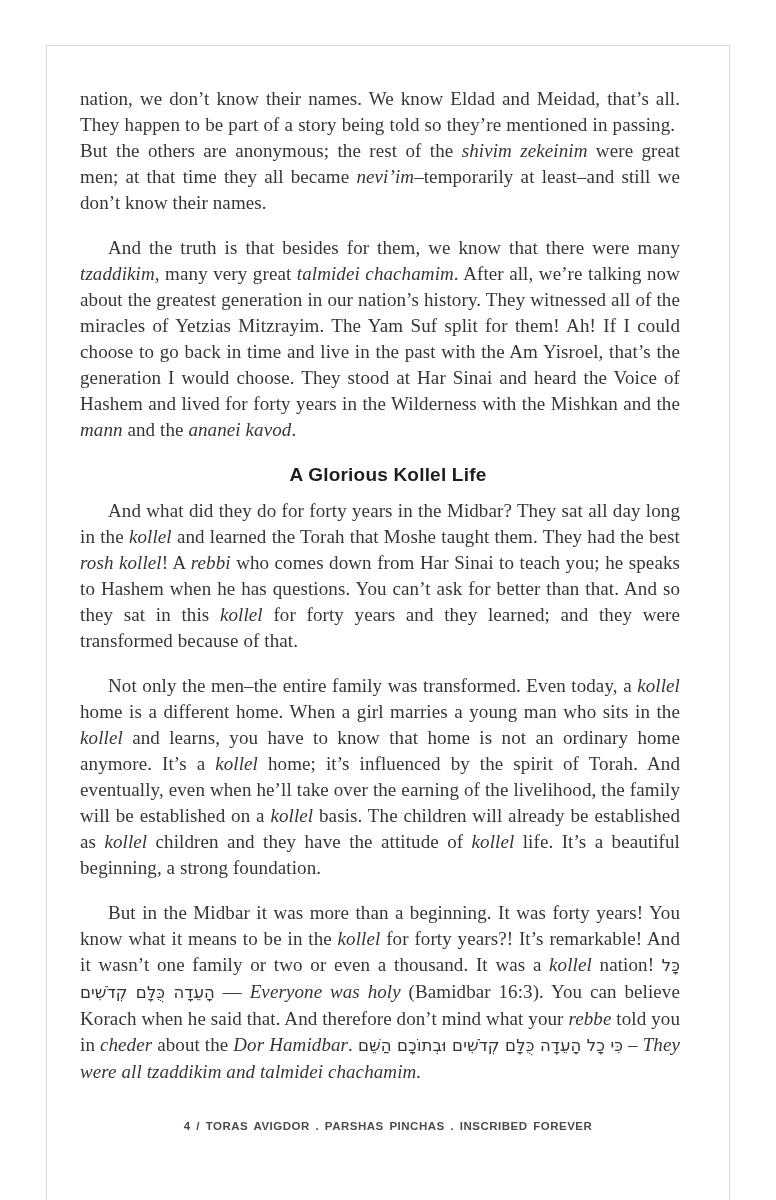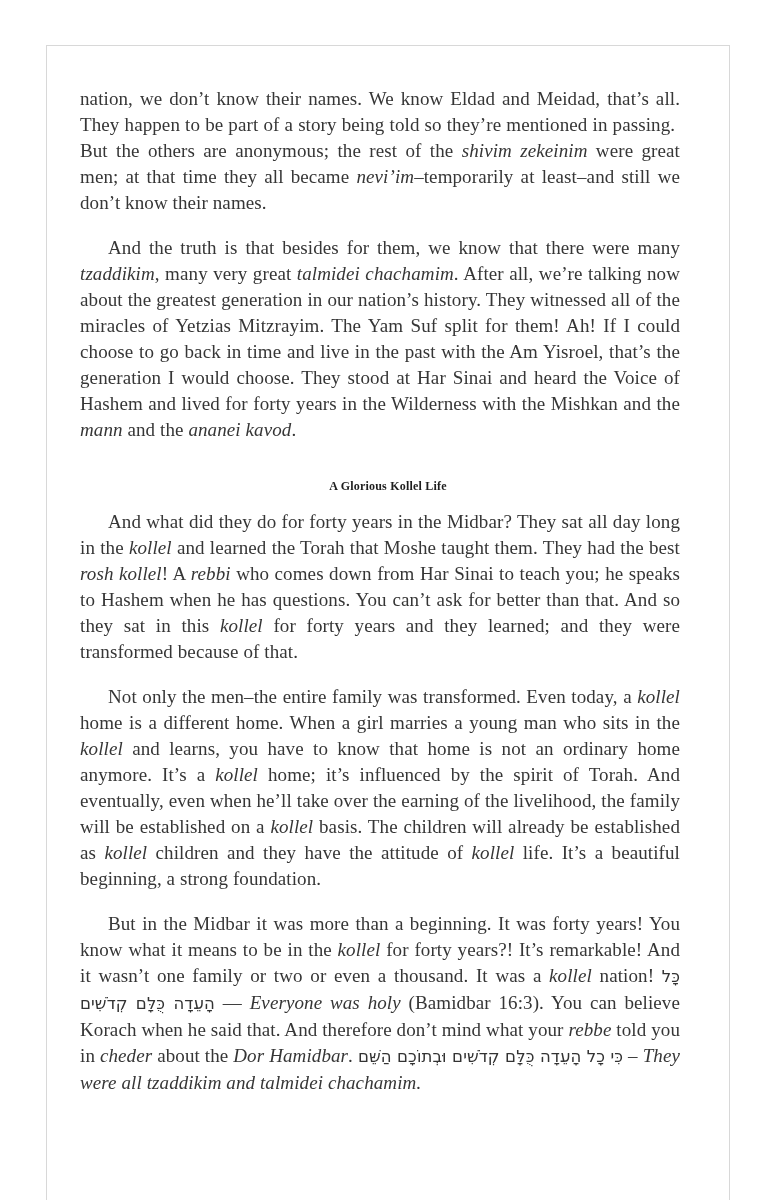--- a/index.html
+++ b/index.html
@@ -40,24 +40,24 @@
   }
   .it {
     font-style: italic;
   }
   .he {
     font-family: "DejaVu Sans", sans-serif;
     font-size: 16.5px;
     color: #333333;
   }
   h2.section-heading {
-    margin: 30px 0 10px 0;
-    font-family: Liberation Serif, serif;
+    margin: 19px 0 10px 0;
+    font-family: Liberation Sans, sans-serif;
     font-weight: bold;
-    font-size: 12px;
+    font-size: 19px;
     line-height: 26px;
     text-align: center;
     color: #1e1e1e;
     letter-spacing: 0.2px;
   }
   .footer {
     margin-top: 34px;
     text-align: center;
     font-family: "Liberation Sans", sans-serif;
     font-weight: bold;
@@ -73,13 +73,14 @@
 
 <div class="page">
   <div class="content">
       <p class="para"><span>nation, we don’t know their names. We know Eldad and Meidad, that’s all. They happen to be part of a story being told so they’re mentioned in passing.&nbsp; But the others are anonymous; the rest of the </span><span class="it">shivim zekeinim</span><span> were great men; at that time they all became </span><span class="it">nevi’im</span><span>–temporarily at least–and still we don’t know their names.</span></p>
       <p class="para indent"><span>And the truth is that besides for them, we know that there were many </span><span class="it">tzaddikim</span><span>, many very great </span><span class="it">talmidei chachamim</span><span>. After all, we’re talking now about the greatest generation in our nation’s history. They witnessed all of the miracles of Yetzias Mitzrayim. The Yam Suf split for them! Ah! If I could choose to go back in time and live in the past with the Am Yisroel, that’s the generation I would choose. They stood at Har Sinai and heard the Voice of Hashem and lived for forty years in the Wilderness with the Mishkan and the </span><span class="it">mann</span><span> and the </span><span class="it">ananei kavod</span><span>.</span></p>
       <h2 class="section-heading">A Glorious Kollel Life</h2>
       <p class="para indent"><span>And what did they do for forty years in the Midbar? They sat all day long in the </span><span class="it">kollel</span><span> and learned the Torah that Moshe taught them. They had the best </span><span class="it">rosh kollel</span><span>! A </span><span class="it">rebbi</span><span> who comes down from Har Sinai to teach you; he speaks to Hashem when he has questions. You can’t ask for better than that. And so they sat in this </span><span class="it">kollel</span><span> for forty years and they learned; and they were transformed because of that.</span></p>
       <p class="para indent"><span>Not only the men–the entire family was transformed. Even today, a </span><span class="it">kollel</span><span> home is a different home. When a girl marries a young man who sits in the </span><span class="it">kollel</span><span> and learns, you have to know that home is not an ordinary home anymore. It’s a </span><span class="it">kollel</span><span> home; it’s influenced by the spirit of Torah. And eventually, even when he’ll take over the earning of the livelihood, the family will be established on a </span><span class="it">kollel</span><span> basis. The children will already be established as </span><span class="it">kollel</span><span> children and they have the attitude of </span><span class="it">kollel</span><span> life. It’s a beautiful beginning, a strong foundation.</span></p>
       <p class="para indent"><span>But in the Midbar it was more than a beginning. It was forty years! You know what it means to be in the </span><span class="it">kollel</span><span> for forty years?! It’s remarkable! And it wasn’t one family or two or even a thousand. It was a </span><span class="it">kollel</span><span> nation! </span><span class="he" dir="rtl">כָּל הָעֵדָה כֻּלָּם קְדֹשִׁים</span><span> — </span><span class="it">Everyone was holy</span><span> (Bamidbar 16:3). You can believe Korach when he said that. And therefore don’t mind what your </span><span class="it">rebbe</span><span> told you in </span><span class="it">cheder</span><span> about the </span><span class="it">Dor Hamidbar</span><span>. </span><span class="he" dir="rtl">כִּי כָל הָעֵדָה כֻּלָּם קְדֹשִׁים וּבְתוֹכָם הַשֵּׁם</span><span> – </span><span class="it">They were all tzaddikim and talmidei chachamim.</span></p>
     </div>
+  <div class="footer">4 / TORAS AVIGDOR . PARSHAS PINCHAS . INSCRIBED FOREVER</div>
 </div>
 
 </body></html>

